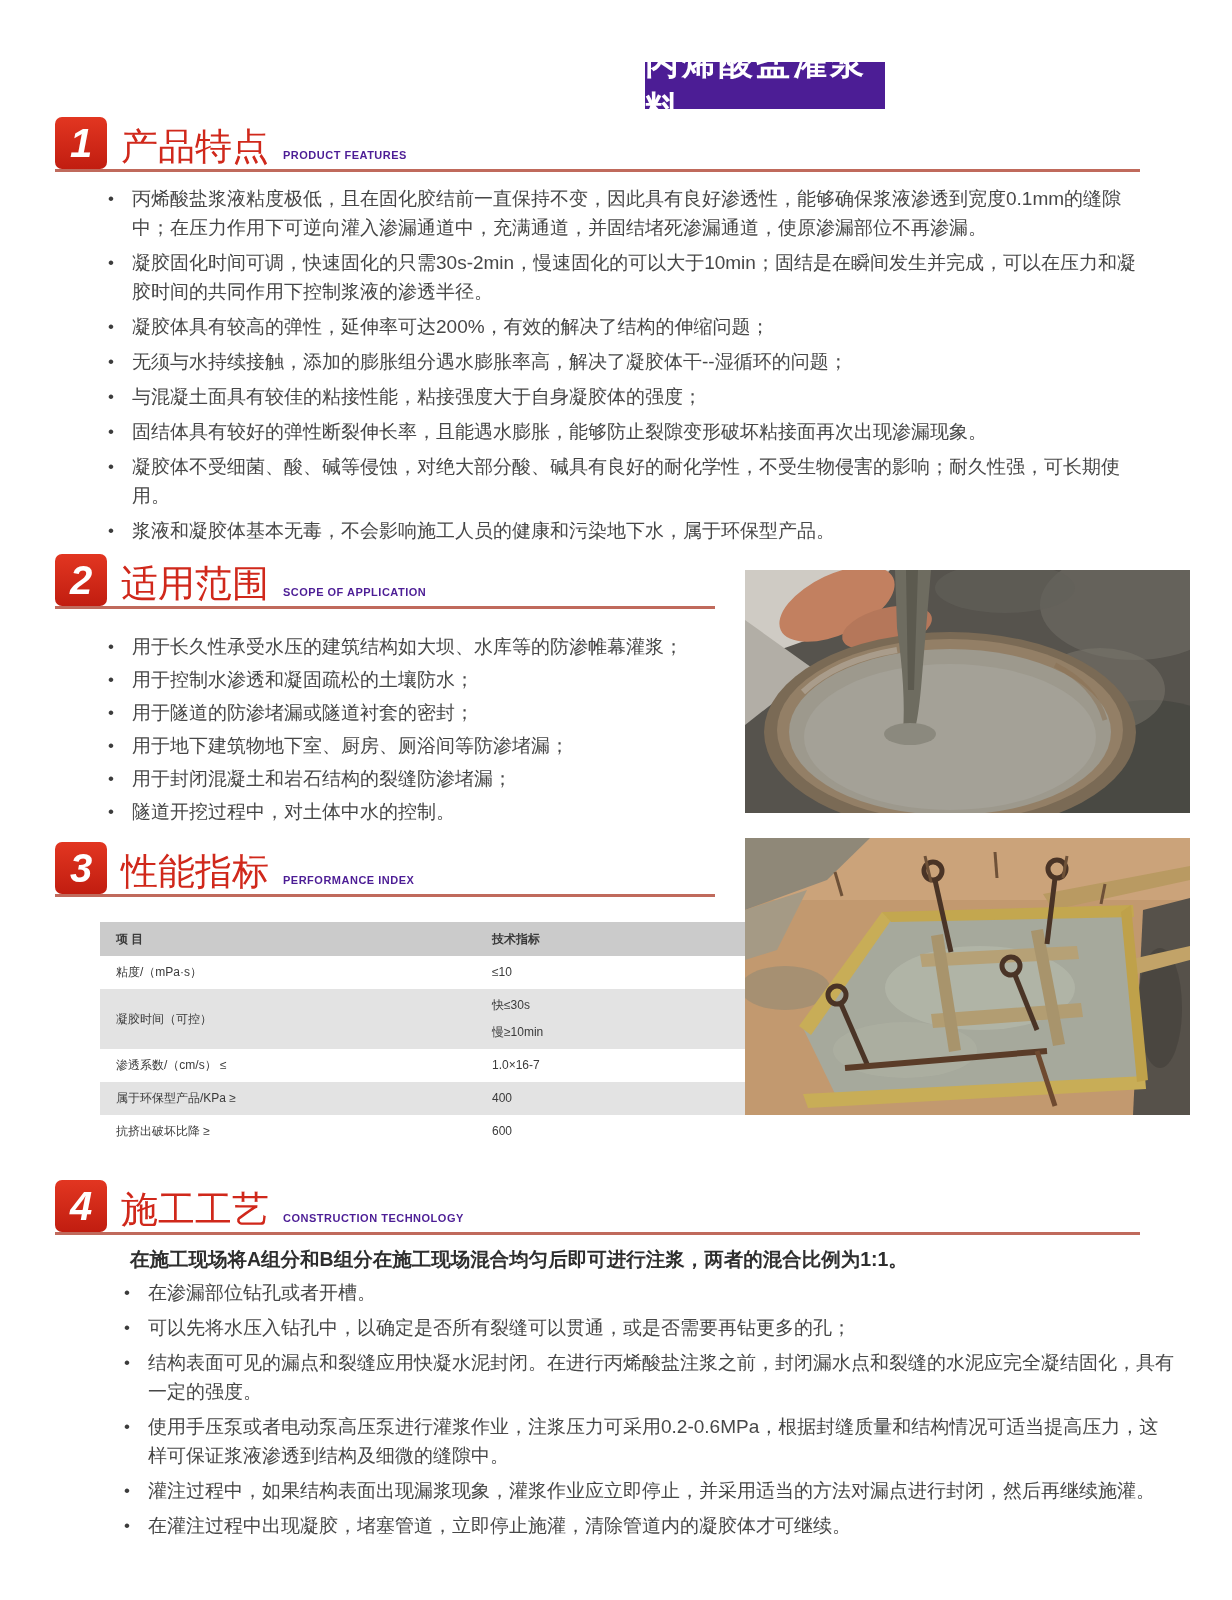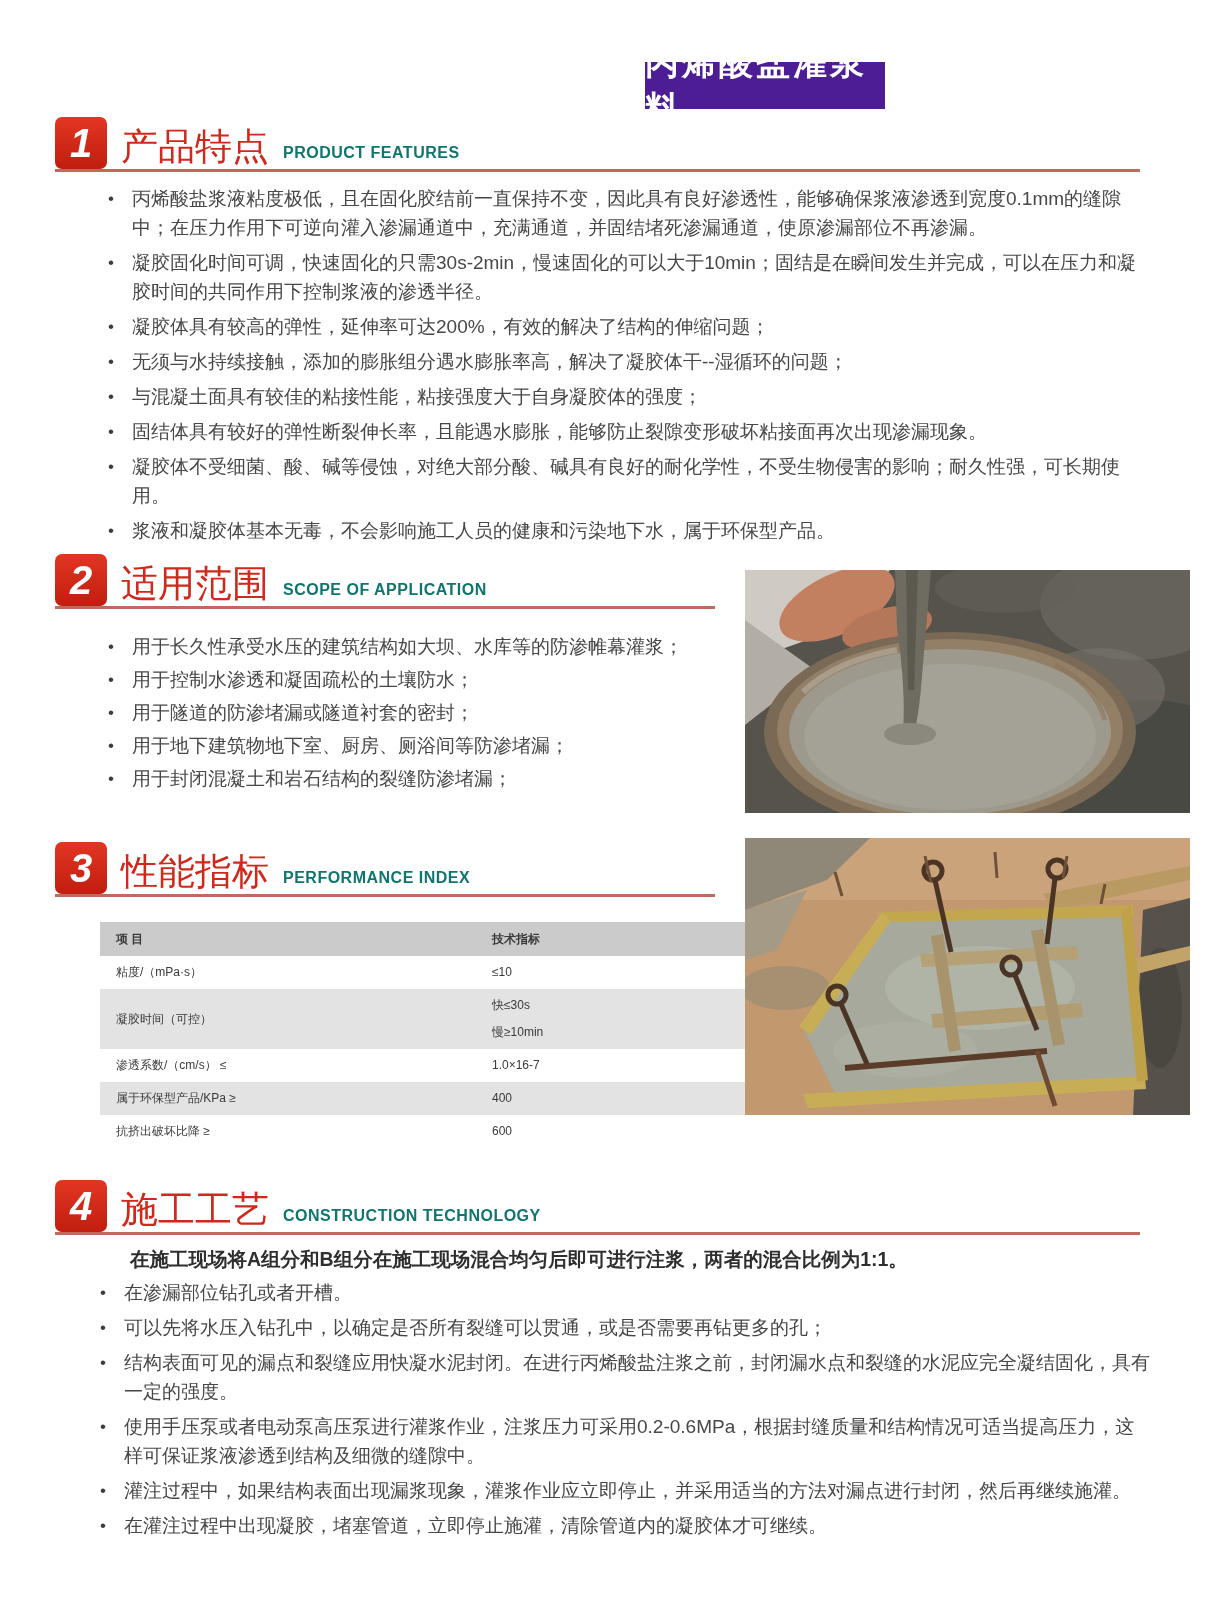--- a/index.html
+++ b/index.html
@@ -12,21 +12,21 @@
     display:flex;align-items:center;justify-content:center;letter-spacing:3px;margin-top:16px;}
 
   
   .sec-header{position:absolute;display:flex;align-items:flex-end;gap:14px;
     border-bottom:3px solid #c06a5c;padding-bottom:0px;height:56px;box-sizing:border-box;}
   .num-box{width:52px;height:52px;border-radius:7px;
     background:linear-gradient(#e23621,#c11d10);color:#fff;
     font-size:40px;font-weight:bold;font-style:italic;
     display:flex;align-items:center;justify-content:center;flex:0 0 auto;}
   .cn-title{color:#d0281b;font-size:37px;font-weight:normal;line-height:1;padding-bottom:4px;white-space:nowrap;}
-  .en-title{color:#0f766e;font-size:16px;font-weight:bold;line-height:1;padding-bottom:8px;letter-spacing:.5px;white-space:nowrap;}
+  .en-title{color:#4c1d95;font-size:11px;font-weight:bold;line-height:1;padding-bottom:8px;letter-spacing:.5px;white-space:nowrap;}
 
   
   .bullets{position:absolute;margin:0;padding:0;list-style:none;}
   .bullets li{position:relative;padding-left:32px;color:#474747;font-size:19px;
     line-height:29px;margin-bottom:6px;}
   .bullets li::before{content:"•";position:absolute;left:8px;top:0;color:#3c3c3c;font-size:17px;}
   .bullets.tight li{margin-bottom:4px;}
 
   
   .intro{position:absolute;color:#2e2e2e;font-size:19.5px;font-weight:bold;line-height:29px;}
@@ -74,20 +74,21 @@
     <div class="cn-title">适用范围</div>
     <div class="en-title">SCOPE OF APPLICATION</div>
   </div>
 
   <ul class="bullets tight" style="left:100px;top:632px;width:630px;">
     <li>用于长久性承受水压的建筑结构如大坝、水库等的防渗帷幕灌浆；</li>
     <li>用于控制水渗透和凝固疏松的土壤防水；</li>
     <li>用于隧道的防渗堵漏或隧道衬套的密封；</li>
     <li>用于地下建筑物地下室、厨房、厕浴间等防渗堵漏；</li>
     <li>用于封闭混凝土和岩石结构的裂缝防渗堵漏；</li>
+    <li>隧道开挖过程中，对土体中水的控制。</li>
   </ul>
 
   <div class="photo" style="left:745px;top:570px;width:445px;height:243px;">
     <svg width="445" height="243" viewBox="0 0 445 243">
       <rect width="445" height="243" fill="#56534d"></rect>
       <ellipse cx="390" cy="35" rx="95" ry="55" fill="#6d6a63" opacity="0.65"></ellipse>
       <ellipse cx="405" cy="205" rx="105" ry="75" fill="#454540" opacity="0.75"></ellipse>
       <ellipse cx="355" cy="120" rx="65" ry="42" fill="#7b776e" opacity="0.5"></ellipse>
       <ellipse cx="260" cy="18" rx="70" ry="25" fill="#63605a" opacity="0.6"></ellipse>
       <polygon points="0,0 145,0 85,62 0,92" fill="#cfcbc4"></polygon>
@@ -189,21 +190,21 @@
   </div>
 
   <div class="sec-header" style="left:55px;top:1179px;width:1085px;">
     <div class="num-box">4</div>
     <div class="cn-title">施工工艺</div>
     <div class="en-title">CONSTRUCTION TECHNOLOGY</div>
   </div>
 
   <div class="intro" style="left:130px;top:1245px;width:1010px;">在施工现场将A组分和B组分在施工现场混合均匀后即可进行注浆，两者的混合比例为1:1。</div>
 
-  <ul class="bullets" style="left:92px;top:1278px;width:1060px;">
+  <ul class="bullets" style="left:116px;top:1278px;width:1060px;">
     <li>在渗漏部位钻孔或者开槽。</li>
     <li>可以先将水压入钻孔中，以确定是否所有裂缝可以贯通，或是否需要再钻更多的孔；</li>
     <li>结构表面可见的漏点和裂缝应用快凝水泥封闭。在进行丙烯酸盐注浆之前，封闭漏水点和裂缝的水泥应完全凝结固化，具有一定的强度。</li>
     <li>使用手压泵或者电动泵高压泵进行灌浆作业，注浆压力可采用0.2-0.6MPa，根据封缝质量和结构情况可适当提高压力，这样可保证浆液渗透到结构及细微的缝隙中。</li>
     <li>灌注过程中，如果结构表面出现漏浆现象，灌浆作业应立即停止，并采用适当的方法对漏点进行封闭，然后再继续施灌。</li>
     <li>在灌注过程中出现凝胶，堵塞管道，立即停止施灌，清除管道内的凝胶体才可继续。</li>
   </ul>
 
 </div>
 

